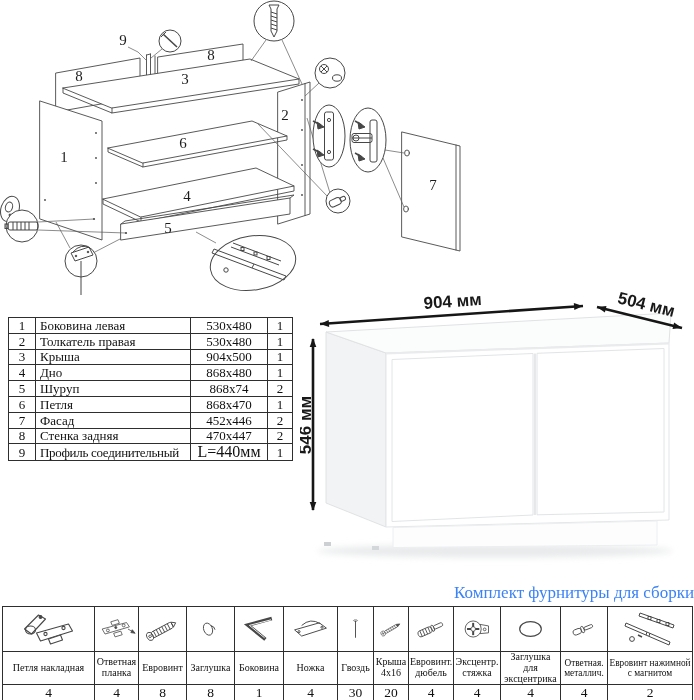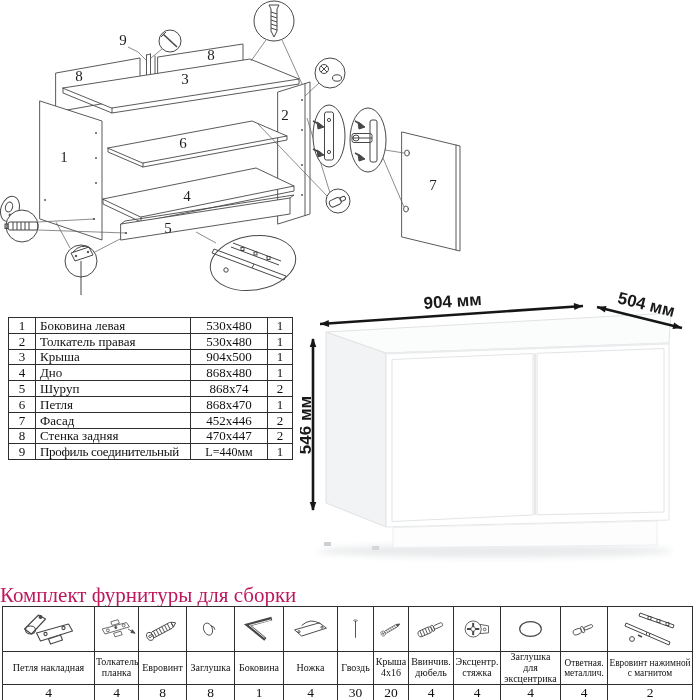--- a/index.html
+++ b/index.html
@@ -12,29 +12,29 @@
 
   
   #parts{position:absolute;left:8px;top:317px;border-collapse:collapse;table-layout:fixed;}
   #parts td{border:1px solid #2e2e2e;height:14.8px;font-size:13px;line-height:1;
     padding:0 2px;white-space:nowrap;overflow:hidden;}
   #parts td.c-num{width:22px;text-align:center;}
   #parts td.c-name{width:148px;text-align:left;padding-left:4px;font-family:Liberation Serif, serif;}
   #parts td.c-size{width:72px;text-align:center;}
   #parts td.c-qty{width:20px;text-align:center;}
   #parts tr.small td.c-name{font-size:13px;letter-spacing:-.3px;margin-left:32px;}
-  #parts tr.small td.c-size{font-size:12px;}
+  #parts tr.small td.c-size{font-size:16px;}
 
   
   #cabinet{position:absolute;left:300px;top:285px;}
   .dim{font-family:"Liberation Sans",sans-serif;font-weight:bold;font-size:17px;fill:#191919;}
 
   
-  #hw-title{position:absolute;left:0;top:583px;width:694px;text-align:left;
-    font-size:21px;color:#be185d;}
+  #hw-title{position:absolute;left:0;top:583px;width:694px;text-align:right;
+    font-size:17px;color:#3b82f6;}
   #hw{position:absolute;left:2px;top:606px;border-collapse:collapse;table-layout:fixed;width:690px;}
   #hw td{border:1px solid #2e2e2e;text-align:center;vertical-align:middle;padding:0;overflow:hidden;}
   #hw tr.icons td{height:44px;}
   #hw tr.names td{height:25px;font-size:10px;line-height:1.08;padding:0 1px;}
   #hw tr.names td.fs9{font-size:9.3px;}
   #hw tr.qty td{height:16px;font-size:13.5px;}
   #hw svg{display:block;margin:0 auto;}
 </style>
 </head>
 <body>
@@ -467,28 +467,28 @@
               <line x1="50" y1="33" x2="49" y2="36"></line>
             <line x1="27" y1="23" x2="26" y2="26"></line>
               <line x1="30" y1="24" x2="29" y2="27"></line>
             <circle cx="12" cy="30" r="2.4" fill="none"></circle>
             <line x1="18" y1="26" x2="22" y2="28" stroke-width="1.4"></line>
           </svg>
         </td>
       </tr>
       <tr class="names">
         <td>Петля накладная</td>
-        <td>Толкатель планка</td>
+        <td>Ответная планка</td>
         <td>Евровинт</td>
         <td>Заглушка</td>
         <td>Боковина</td>
         <td>Ножка</td>
         <td>Гвоздь</td>
         <td>Крыша 4x16</td>
-        <td>Ввинчив. дюбель</td>
+        <td>Евровинт. дюбель</td>
         <td>Эксцентр. стяжка</td>
         <td>Заглушка для эксцентрика</td>
         <td class="fs9">Ответная. металлич.</td>
         <td class="fs9">Евровинт нажимной с магнитом</td>
       </tr>
       <tr class="qty">
         <td>4</td>
         <td>4</td>
         <td>8</td>
         <td>8</td>

